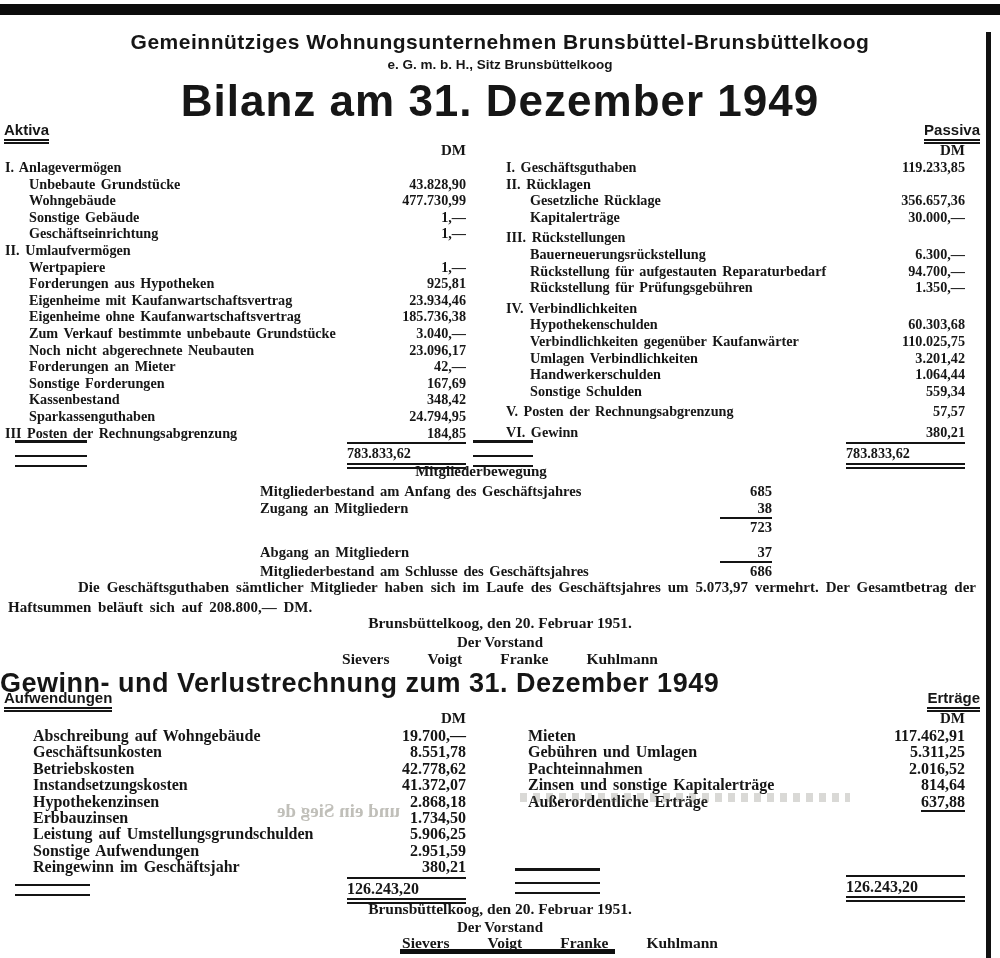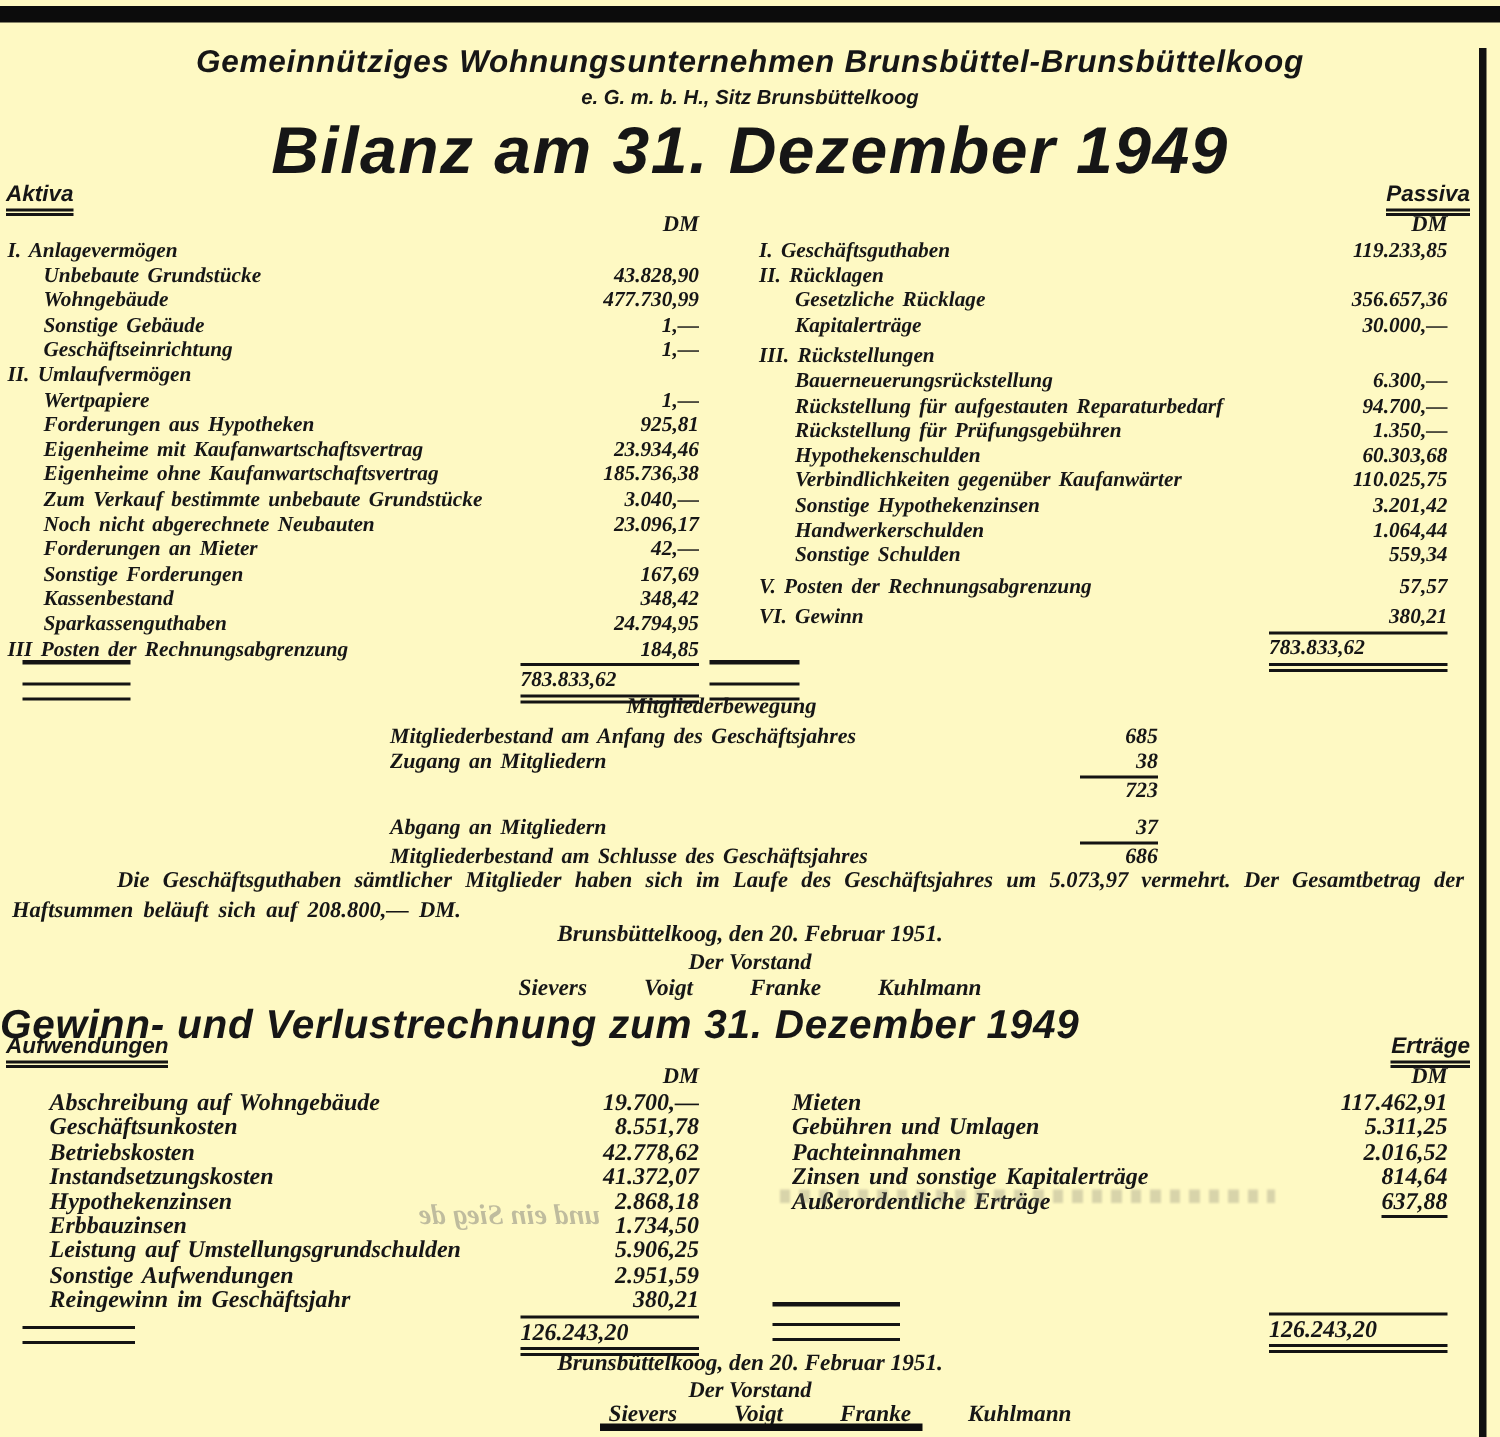--- a/index.html
+++ b/index.html
@@ -1,25 +1,24 @@
 <!DOCTYPE html>
 <html><head>
 <meta charset="utf-8">
 <style>
   html,body{margin:0;padding:0;background:#d8d6d0;}
   .sheet{
     position:relative;width:1000px;height:958px;margin:0 auto;overflow:hidden;
-    background:#fef9c3;
+    background:#ffffff;
     background-image:linear-gradient(180deg,#efede7 0%,#ecead4003 0%),
       radial-gradient(circle at 20% 30%, rgba(190,188,180,.18), transparent 40%),
       radial-gradient(circle at 80% 70%, rgba(200,198,188,.15), transparent 45%);
     color:#161616;
     font-family:"Liberation Serif","DejaVu Serif",serif;
     font-weight:700;
-    font-style:italic;
   }
   .topbar{position:absolute;top:4px;left:0;width:1000px;height:11px;background:#0c0c0c;}
   .vrule{position:absolute;top:32px;left:986px;width:5px;height:926px;background:#111;}
 
   .masthead{position:absolute;top:30px;left:0;width:1000px;text-align:center;
     font-family:"Liberation Sans","DejaVu Sans",sans-serif;}
   .company{font-size:21px;font-weight:800;letter-spacing:.5px;line-height:24px;}
   .legal{font-size:13.5px;font-weight:800;line-height:17px;margin-top:2px;}
   .big-title{font-size:44px;font-weight:800;letter-spacing:1px;line-height:48px;margin-top:4px;}
 
@@ -234,33 +233,37 @@
         <div class="row">
           <span class="lbl">Rückstellung für aufgestauten Reparaturbedarf</span>
           <span class="val">94.700,—</span>
         </div>
 
         <div class="row">
           <span class="lbl">Rückstellung für Prüfungsgebühren</span>
           <span class="val">1.350,—</span>
         </div>
 
+        <div class="row h sp">
+          <span class="lbl">IV. Verbindlichkeiten</span>
+          <span class="val"></span>
+        </div>
 
         <div class="row">
           <span class="lbl">Hypothekenschulden</span>
           <span class="val">60.303,68</span>
         </div>
 
         <div class="row">
           <span class="lbl">Verbindlichkeiten gegenüber Kaufanwärter</span>
           <span class="val">110.025,75</span>
         </div>
 
         <div class="row">
-          <span class="lbl">Sonstige Hypothekenzinsen</span>
+          <span class="lbl">Umlagen Verbindlichkeiten</span>
           <span class="val">3.201,42</span>
         </div>
 
         <div class="row">
           <span class="lbl">Handwerkerschulden</span>
           <span class="val">1.064,44</span>
         </div>
 
         <div class="row">
           <span class="lbl">Sonstige Schulden</span>

